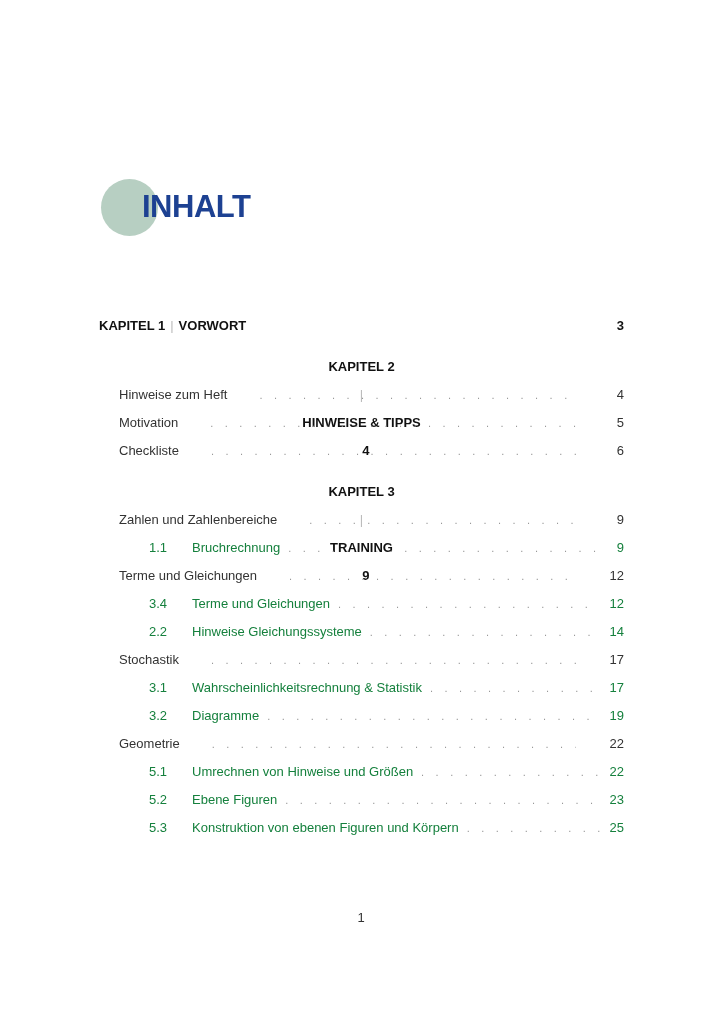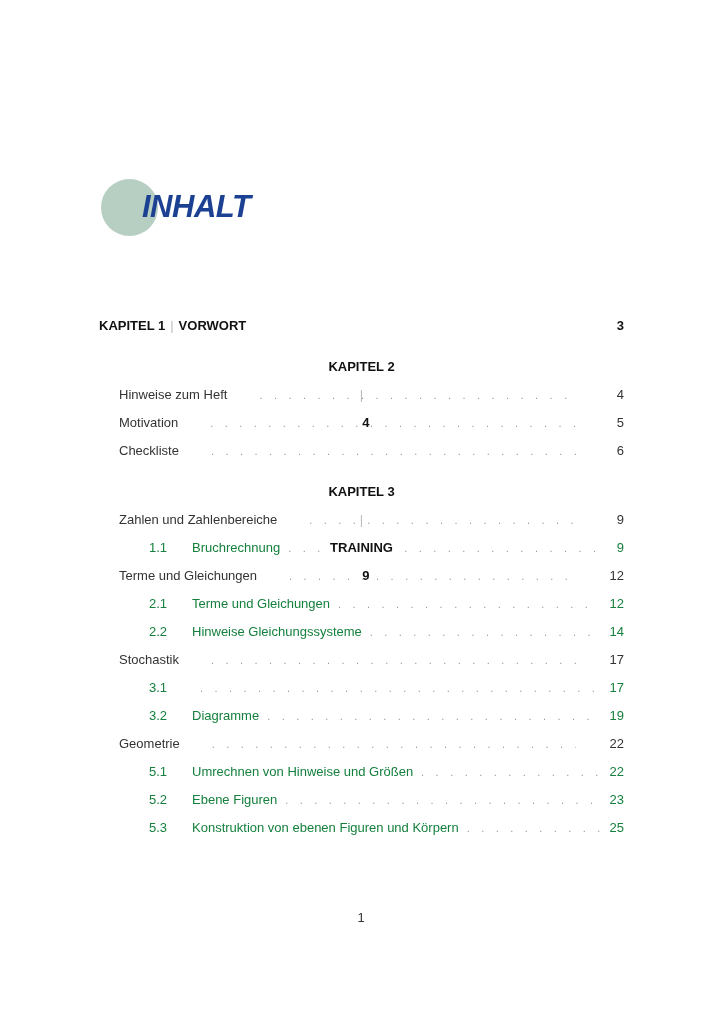--- a/index.html
+++ b/index.html
@@ -2,21 +2,21 @@
 <html><head>
   <meta charset="utf-8">
   <style>
     html, body { margin: 0; padding: 0; background: #ffffff; }
     body { width: 722px; height: 1020px; position: relative; overflow: hidden;
            font-family: "Liberation Sans", sans-serif; color: #222; }
     .title-wrap { position: absolute; left: 101px; top: 179px; height: 58px; }
     .circle { position: absolute; left: 0; top: 0; width: 57px; height: 57px; border-radius: 50%;
               background: #b7cfc2; }
     .title { position: absolute; left: 41px; top: 10px; font-size: 31px; font-weight: bold;
-             color: #1d4192; letter-spacing: -0.5px; white-space: nowrap; font-style: italic; }
+             color: #1d4192; letter-spacing: -0.5px; white-space: nowrap; }
     .toc { position: absolute; left: 99px; top: 312px; width: 525px; }
     .row { display: flex; align-items: center; font-size: 13px; height: 28px; line-height: 28px; }
     .row.chapter { font-weight: bold; color: #111; height: 28px; }
     .row.chapter.gap { margin-top: 13px; flex-direction: column; }
     .row.section { padding-left: 20px; color: #333; gap: 24px; }
     .row.sub { padding-left: 50px; color: #15803d; }
     .num { width: 43px; flex: none; }
     .sep { color: #bbb; font-weight: normal; margin: 0 5px; }
     .leader { flex: 1; overflow: hidden; white-space: nowrap; color: #999; margin: 0 8px; letter-spacing: 4.2px; font-size: 11px; }
     .leader::after { content: ". . . . . . . . . . . . . . . . . . . . . . . . . . . . . . . . . . . . . . . . . . . . . . . . . . . . . . . . . . . . . . . . . . . . . . . . . . . . . . . . . . . . . . . . . . . . . . . . . ."; }
@@ -38,20 +38,21 @@
     <span>KAPITEL 1</span>
       <span class="sep">|</span>
       <span>VORWORT</span>
     <span class="spacer"></span>
     <span class="page">3</span>
   </div>
 
   <div class="row chapter gap">
     <span>KAPITEL 2</span>
       <span class="sep">|</span>
+      <span>HINWEISE &amp; TIPPS</span>
     <span class="spacer"></span>
     <span class="page">4</span>
   </div>
   <div class="row section">
     <span>Hinweise zum Heft</span>
     <span class="leader"></span>
     <span class="page">4</span>
   </div>
   <div class="row section">
     <span>Motivation</span>
@@ -81,38 +82,39 @@
     <span>Bruchrechnung</span>
     <span class="leader"></span>
     <span class="page">9</span>
   </div>
   <div class="row section">
     <span>Terme und Gleichungen</span>
     <span class="leader"></span>
     <span class="page">12</span>
   </div>
   <div class="row sub">
-    <span class="num">2.1</span>
+    <span class="num">3.4</span>
     <span>Terme und Gleichungen</span>
     <span class="leader"></span>
     <span class="page">12</span>
   </div>
   <div class="row sub">
     <span class="num">2.2</span>
     <span>Hinweise Gleichungssysteme</span>
     <span class="leader"></span>
     <span class="page">14</span>
   </div>
   <div class="row section">
     <span>Stochastik</span>
     <span class="leader"></span>
     <span class="page">17</span>
   </div>
   <div class="row sub">
     <span class="num">3.1</span>
+    <span>Wahrscheinlichkeitsrechnung &amp; Statistik</span>
     <span class="leader"></span>
     <span class="page">17</span>
   </div>
   <div class="row sub">
     <span class="num">3.2</span>
     <span>Diagramme</span>
     <span class="leader"></span>
     <span class="page">19</span>
   </div>
   <div class="row section">

